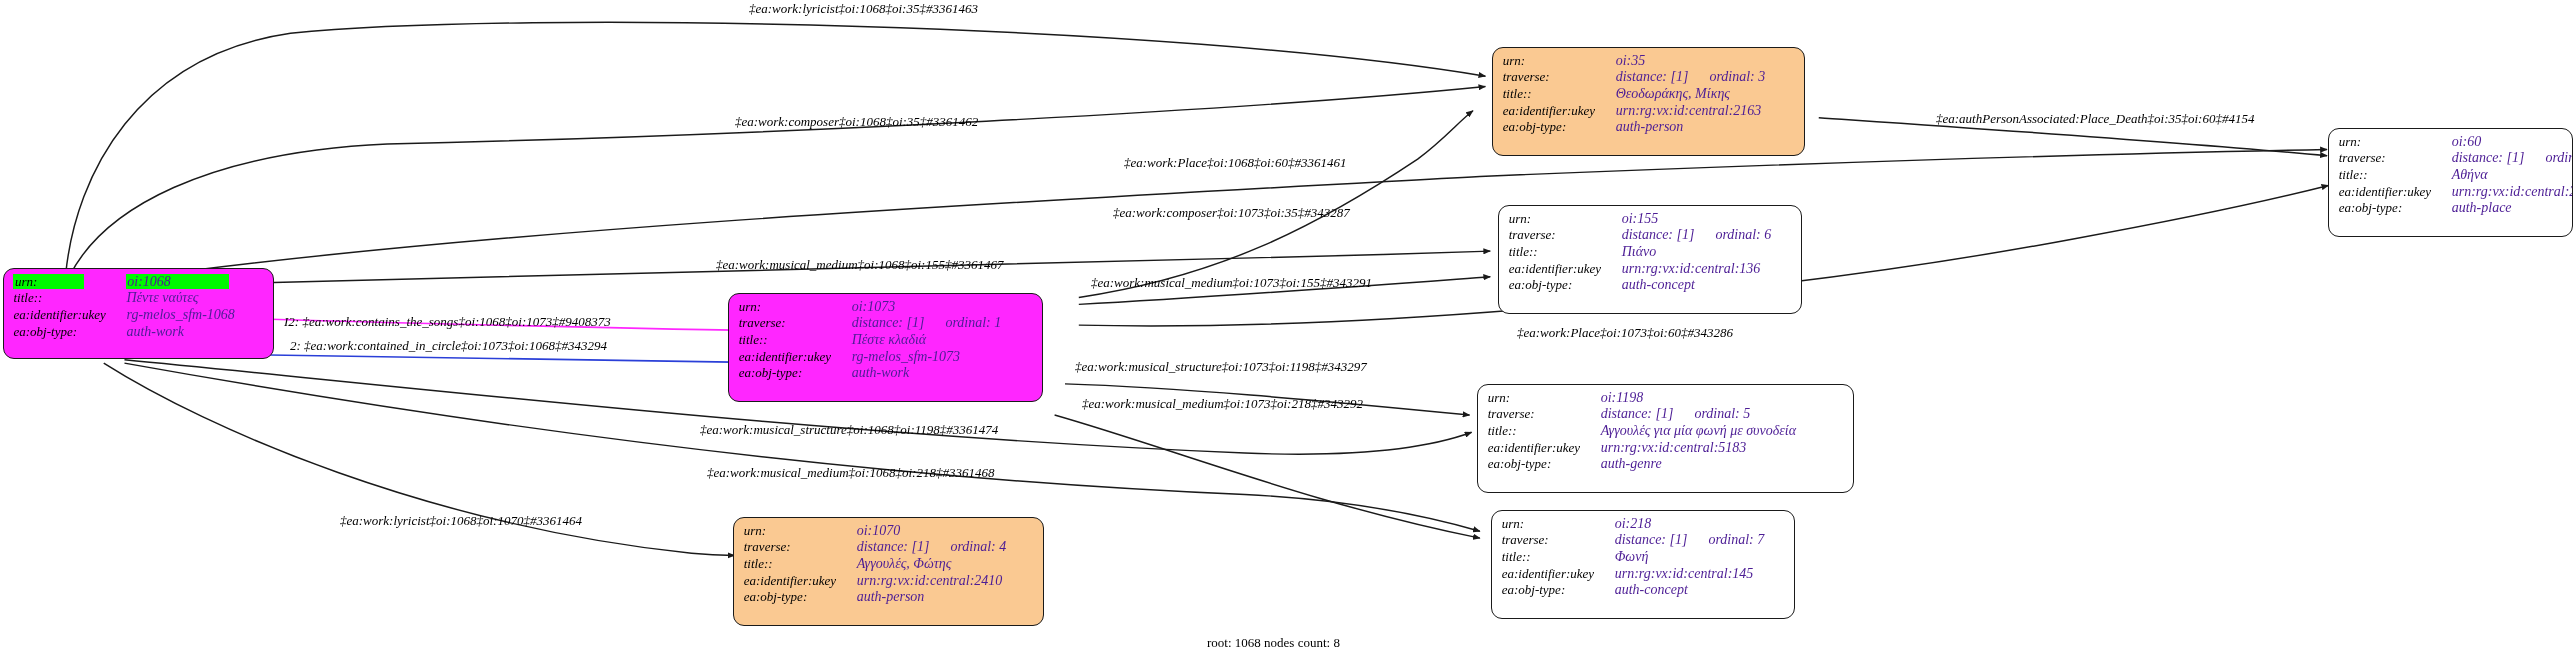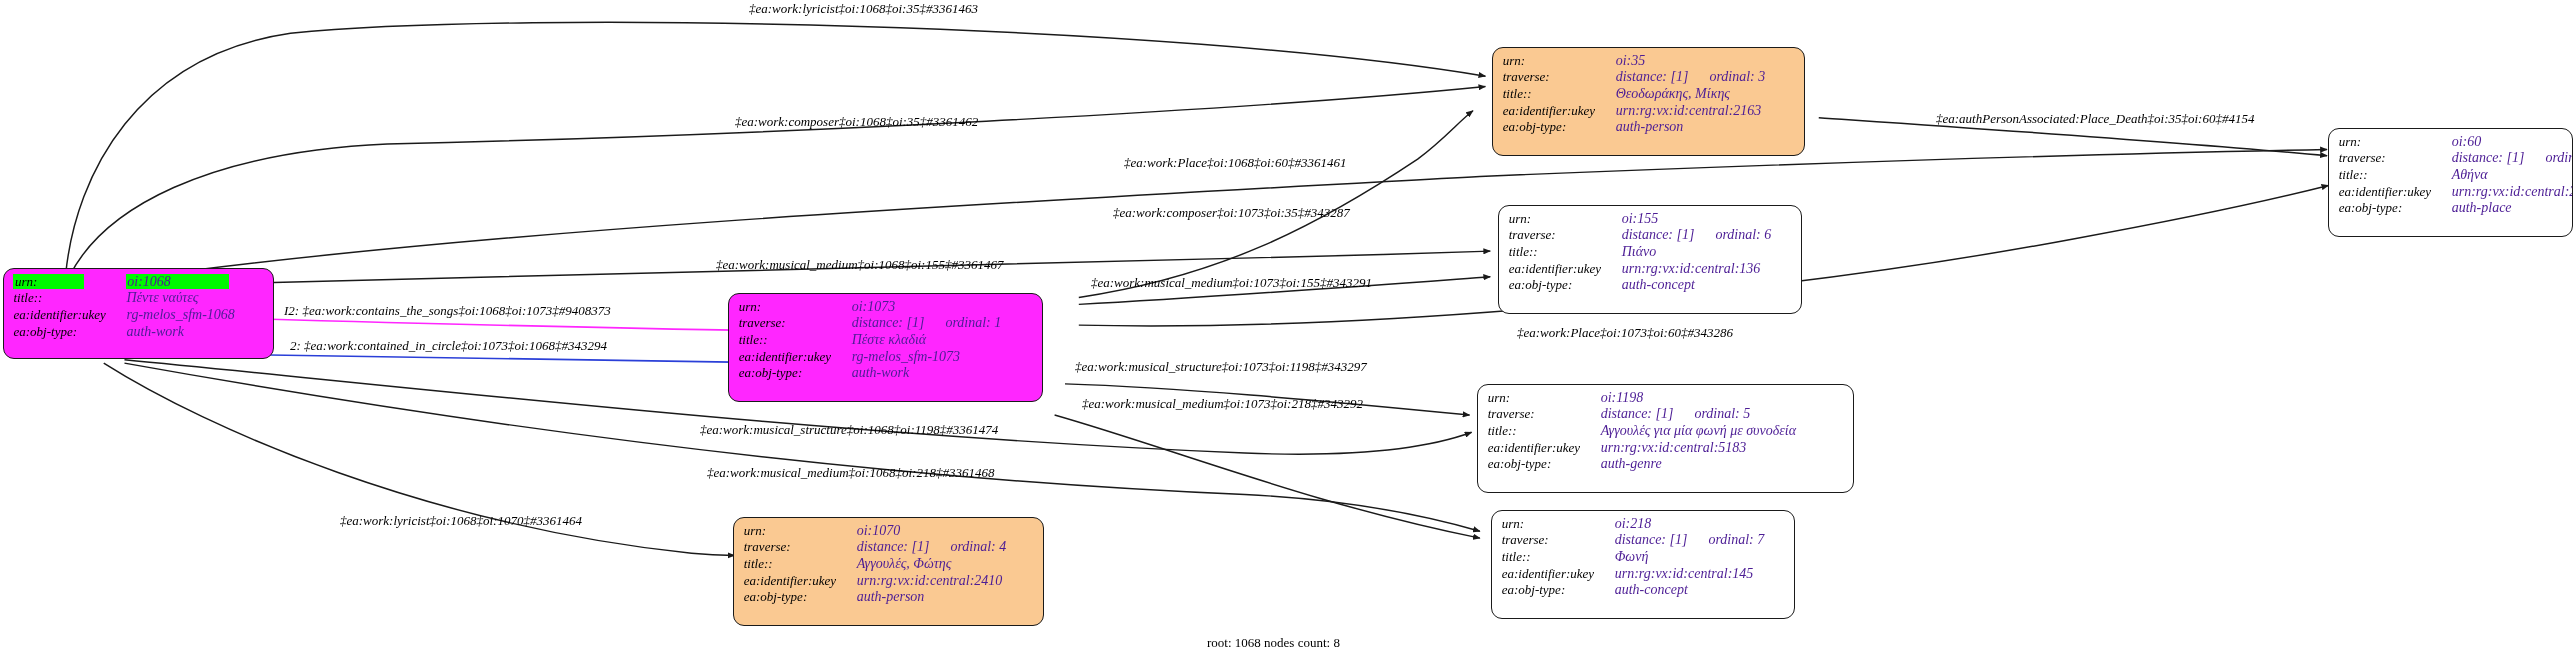--- a/index.html
+++ b/index.html
@@ -335,21 +335,21 @@
     </div>
   </div>
 
   <div class="edge-label" style="left:749px; top:1.4px;">‡ea:work:lyricist‡oi:1068‡oi:35‡#3361463</div>
   <div class="edge-label" style="left:735px; top:114px;">‡ea:work:composer‡oi:1068‡oi:35‡#3361462</div>
   <div class="edge-label" style="left:1124px; top:155px;">‡ea:work:Place‡oi:1068‡oi:60‡#3361461</div>
   <div class="edge-label" style="left:1113px; top:205px;">‡ea:work:composer‡oi:1073‡oi:35‡#343287</div>
   <div class="edge-label" style="left:700px; top:257px;margin-left:16px;">‡ea:work:musical_medium‡oi:1068‡oi:155‡#3361467</div>
   <div class="edge-label" style="left:1091px; top:275px;">‡ea:work:musical_medium‡oi:1073‡oi:155‡#343291</div>
   <div class="edge-label" style="left:1936px; top:111px;">‡ea:authPersonAssociated:Place_Death‡oi:35‡oi:60‡#4154</div>
-  <div class="edge-label" style="left:284px; top:303px;">I2: ‡ea:work:contains_the_songs‡oi:1068‡oi:1073‡#9408373</div>
+  <div class="edge-label" style="left:284px; top:314px;">I2: ‡ea:work:contains_the_songs‡oi:1068‡oi:1073‡#9408373</div>
   <div class="edge-label" style="left:290px; top:338px;">2: ‡ea:work:contained_in_circle‡oi:1073‡oi:1068‡#343294</div>
   <div class="edge-label" style="left:1517px; top:325px;">‡ea:work:Place‡oi:1073‡oi:60‡#343286</div>
   <div class="edge-label" style="left:1075px; top:359px;">‡ea:work:musical_structure‡oi:1073‡oi:1198‡#343297</div>
   <div class="edge-label" style="left:1082px; top:396px;">‡ea:work:musical_medium‡oi:1073‡oi:218‡#343292</div>
   <div class="edge-label" style="left:700px; top:422px;">‡ea:work:musical_structure‡oi:1068‡oi:1198‡#3361474</div>
   <div class="edge-label" style="left:707px; top:465px;">‡ea:work:musical_medium‡oi:1068‡oi:218‡#3361468</div>
   <div class="edge-label" style="left:340px; top:503px;margin-top:10px;">‡ea:work:lyricist‡oi:1068‡oi:1070‡#3361464</div>
 
   <div class="footer-caption" style="left:1207px; top:635px;">root: 1068 nodes count: 8</div>
 

